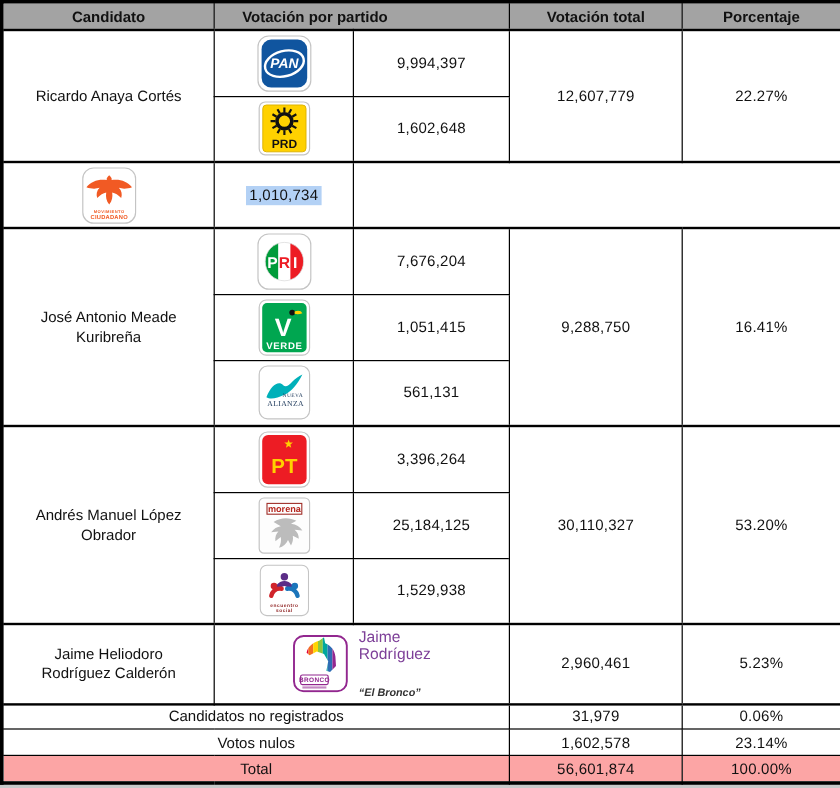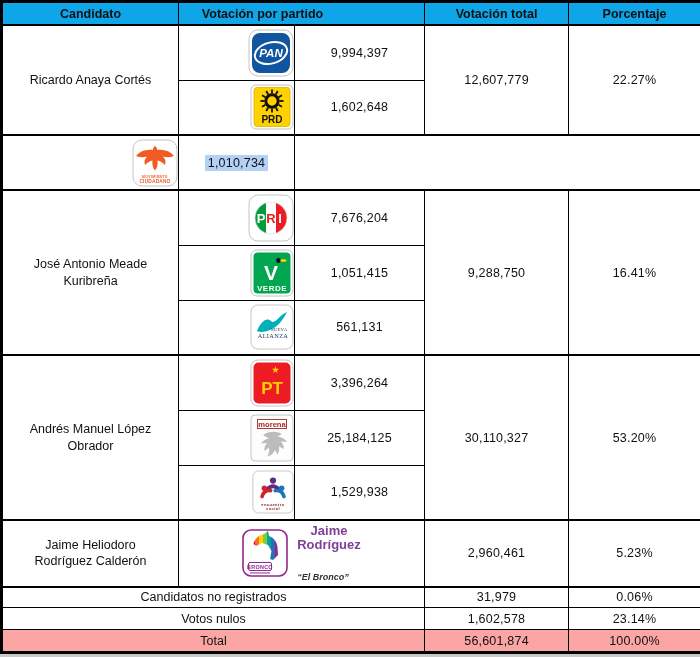--- a/index.html
+++ b/index.html
@@ -6,36 +6,36 @@
   .page{
     width:700px;height:657px;background:#c9c9c9;
     font-family:"Liberation Sans",sans-serif;overflow:hidden;position:relative;
   }
   table.results{
     border-collapse:collapse;table-layout:fixed;width:700px;background:#ffffff;
     border:3px solid #000;color:#111;
   }
   td,th{border:1px solid #000;padding:0;text-align:center;vertical-align:middle;
         font-size:12.5px;overflow:hidden;}
-  th{background:#0ea5e9;font-weight:bold;border-bottom:2px solid #000;height:21px;}
+  th{background:#a3a3a3;font-weight:bold;border-bottom:2px solid #000;height:21px;}
   th.h-partido{padding-right:78px;}
   tr.sep > td{border-top:2px solid #000;}
   tr.r-tall{height:55px;}
   tr.r-bronco{height:37px;}
   tr.r-sm{height:21px;}
   tr.r-sm2{height:22px;margin-top:28px;}
   td.cand{line-height:1.3;padding:16px 14px;}
   td.cand.bold{font-weight:normal;text-align:center;}
   td.num{letter-spacing:.2px;}
   tr.total-row td{background:#fca5a5;font-weight:normal;height:21px;}
-  .logo-wrap{display:flex;justify-content:flex-end;align-items:center;}
+  .logo-wrap{display:flex;justify-content:center;align-items:center;}
   .sel{background:#b3d1f5;padding:1px 3px;text-align:center;}
   .bronco-inner{display:flex;align-items:center;justify-content:center;gap:9px;}
   .bronco-text{text-align:left;}
-  .bronco-name{color:#7d3f98;font-weight:bold;font-size:13px;line-height:1.08;text-align:center;}
+  .bronco-name{color:#7d3f98;font-weight:normal;font-size:13px;line-height:1.08;}
   .bronco-nick{color:#333;font-size:9px;font-weight:bold;margin-top:20px;font-style:italic;}
   svg{display:block;}
 </style>
 </head>
 <body>
 
 <div class="page">
 <table class="results">
   <colgroup>
     <col style="width:177px">

